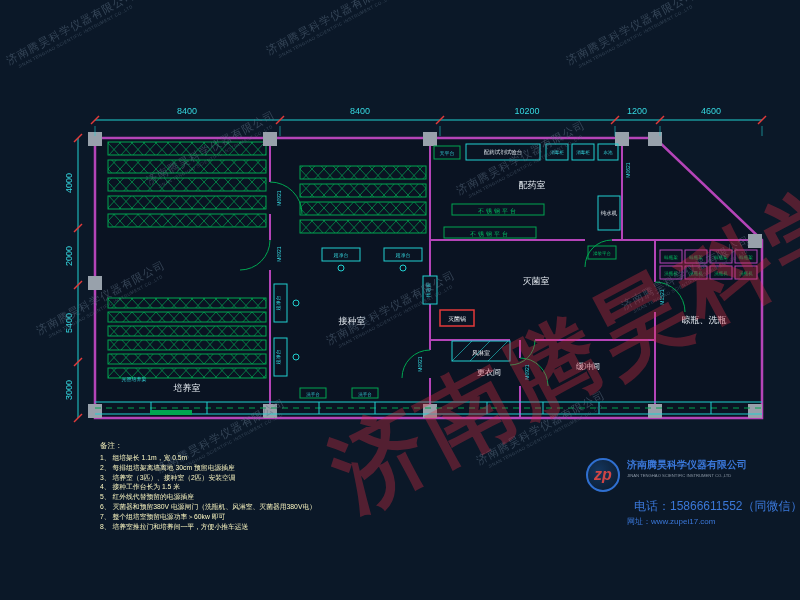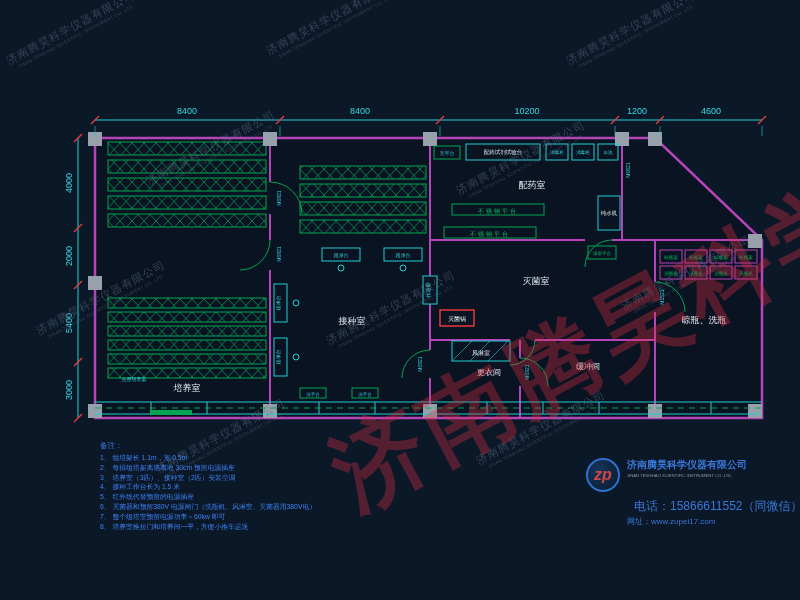--- a/index.html
+++ b/index.html
@@ -9,21 +9,21 @@
   svg text{font-family:"Liberation Sans","DejaVu Sans",sans-serif;}
 
   .wm{position:absolute;transform:rotate(-28deg);color:#5e7286;opacity:.5;text-align:center;
       pointer-events:none;white-space:nowrap;}
   .wm-cn{font-size:11px;letter-spacing:1px;}
   .wm-en{font-size:4.5px;letter-spacing:.4px;}
   .wm-red{position:absolute;left:340px;top:420px;transform:rotate(-28deg);transform-origin:0 50%;
       color:rgba(222,48,66,.34);font-size:92px;font-weight:bold;white-space:nowrap;
       letter-spacing:6px;pointer-events:none;}
 
-  .notes{position:absolute;left:100px;top:441px;color:#3b82f6;}
+  .notes{position:absolute;left:100px;top:441px;color:#fef9c3;}
   .notes-title{font-size:7.5px;margin-bottom:2px;}
   .note-line{font-size:6.8px;line-height:9.8px;white-space:nowrap;}
 
   .footer{position:absolute;left:586px;top:458px;display:flex;gap:7px;align-items:flex-start;}
   .logo{width:30px;height:30px;border-radius:50%;border:2px solid #2f6fd0;display:flex;
         align-items:center;justify-content:center;color:#d04545;font-weight:bold;font-style:italic;
         font-size:16px;background:radial-gradient(circle at 35% 35%,#14365e,#0b1828);flex:0 0 auto;}
   .company-cn{font-size:10px;font-weight:bold;color:#3a77d8;white-space:nowrap;}
   .company-en{font-size:4.2px;color:#8b97a5;margin:1px 0 3px 0;white-space:nowrap;}
   .phone{font-size:12px;color:#3a77d8;margin-top:20px;white-space:nowrap;padding-left:7px;}

